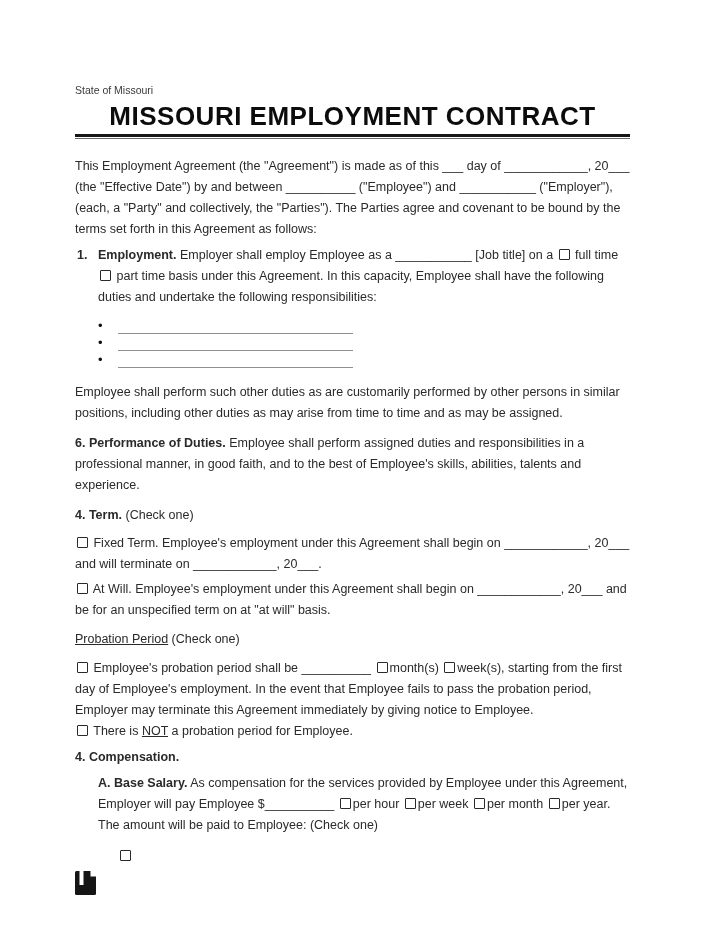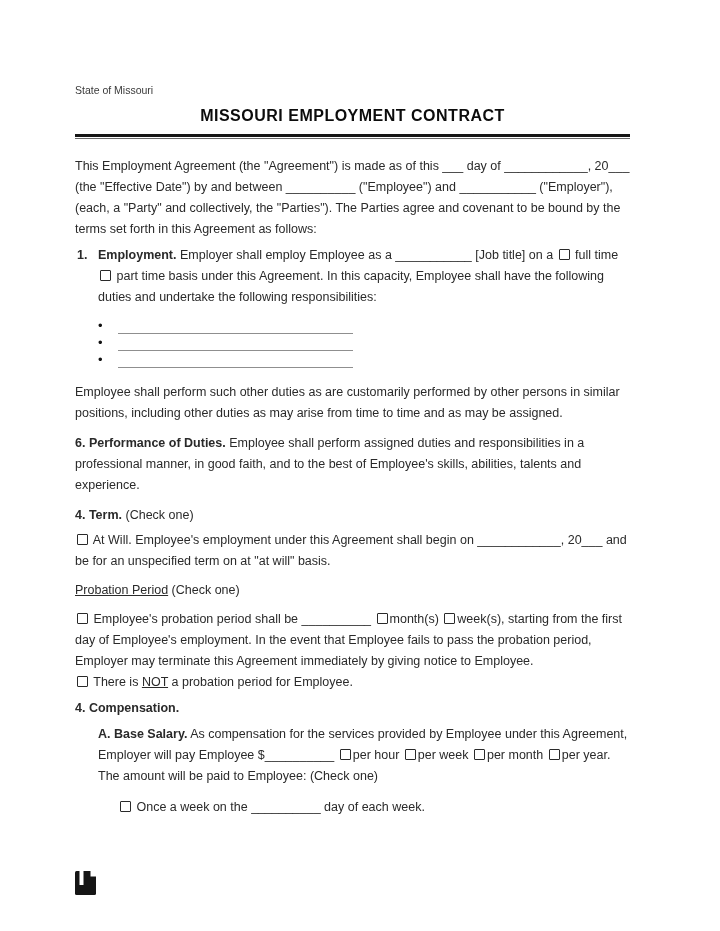--- a/index.html
+++ b/index.html
@@ -11,21 +11,21 @@
     color:#2a2a2a;
     overflow:hidden;
   }
   .content{
     position:absolute;left:75px;top:84px;width:555px;
     font-size:12.5px;line-height:21px;
   }
   .state-label{font-size:10.5px;line-height:13px;color:#3a3a3a;}
   .doc-title{
     margin:4px 0 0 0;
-    font-size:16px;line-height:30px;font-weight:bold;color:#0c0c0c;
+    font-size:26px;line-height:30px;font-weight:bold;color:#0c0c0c;
     text-align:center;letter-spacing:.5px;
     padding-bottom:3px;
   }
   .title-rule-thick{height:3px;background:#161616;}
   .title-rule-thin{height:1px;background:#6a6a6a;margin-top:1px;}
 
   .block{white-space:normal;}
   .bold{font-weight:bold;}
   .uline{text-decoration:underline;}
   .checkbox{
@@ -84,27 +84,28 @@
             <span class="write-line" data-name="blank-line"></span>
           </div>
           <div class="bullet-row" data-name="bullet-item">
             <span class="dot" data-name="bullet-icon">•</span>
             <span class="write-line" data-name="blank-line"></span>
           </div>
         </div>
         <div class="block para" data-name="other-duties-paragraph"><span class="txt" data-name="text-segment">Employee shall perform such other duties as are customarily performed by other persons in similar positions, including other duties as may arise from time to time and as may be assigned.</span></div>
         <div class="block para" data-name="section-2-performance"><span class="bold" data-name="bold-text">6. Performance of Duties.</span><span class="txt" data-name="text-segment"> Employee shall perform assigned duties and responsibilities in a professional manner, in good faith, and to the best of Employee's skills, abilities, talents and experience.</span></div>
         <div class="block para" data-name="section-3-term"><span class="bold" data-name="bold-text">4. Term.</span><span class="txt" data-name="text-segment"> (Check one)</span></div>
+        <div class="block para" data-name="fixed-term-option"><span class="checkbox" data-name="checkbox"></span><span class="txt" data-name="text-segment"> Fixed Term.  Employee's employment under this Agreement shall begin on ____________, 20___ and will terminate on ____________, 20___.</span></div>
         <div class="block para" data-name="at-will-option"><span class="checkbox" data-name="checkbox"></span><span class="txt" data-name="text-segment"> At Will.  Employee's employment under this Agreement shall begin on ____________, 20___ and be for an unspecified term on at "at will" basis.</span></div>
         <div class="block para" data-name="probation-heading"><span class="uline" data-name="underlined-text">Probation Period</span><span class="txt" data-name="text-segment"> (Check one)</span></div>
         <div class="block para" data-name="probation-option-duration"><span class="checkbox" data-name="checkbox"></span><span class="txt" data-name="text-segment"> Employee's probation period shall be __________ </span><span class="checkbox" data-name="checkbox"></span><span class="txt" data-name="text-segment">month(s) </span><span class="checkbox" data-name="checkbox"></span><span class="txt" data-name="text-segment">week(s), starting from the first day of Employee's employment. In the event that Employee fails to pass the probation period, Employer may terminate this Agreement immediately by giving notice to Employee.</span></div>
         <div class="block para" data-name="probation-option-none"><span class="checkbox" data-name="checkbox"></span><span class="txt" data-name="text-segment"> There is </span><span class="uline" data-name="underlined-text">NOT</span><span class="txt" data-name="text-segment"> a probation period for Employee.</span></div>
         <div class="block para" data-name="section-4-compensation"><span class="bold" data-name="bold-text">4. Compensation.</span></div>
         <div class="block para" data-name="base-salary-paragraph"><span class="bold" data-name="bold-text">A. Base Salary.</span><span class="txt" data-name="text-segment"> As compensation for the services provided by Employee under this Agreement, Employer will pay Employee $__________ </span><span class="checkbox" data-name="checkbox"></span><span class="txt" data-name="text-segment">per hour </span><span class="checkbox" data-name="checkbox"></span><span class="txt" data-name="text-segment">per week </span><span class="checkbox" data-name="checkbox"></span><span class="txt" data-name="text-segment">per month </span><span class="checkbox" data-name="checkbox"></span><span class="txt" data-name="text-segment">per year. The amount will be paid to Employee: (Check one)</span></div>
-        <div class="block para" data-name="once-a-week-option"><span class="checkbox" data-name="checkbox"></span><span class="txt" data-name="text-segment"> Once a week on the __________ day of each week.</span></div>
+        <div class="block para" data-name="once-a-week-option"><span class="checkbox" data-name="checkbox"></span></div>
       </div>
   </div>
 
   <div class="logo" data-name="legaltemplates-logo-icon">
     <svg width="24" height="27" viewBox="0 0 24 27" xmlns="http://www.w3.org/2000/svg">
       <rect x="0" y="1" width="21" height="24" rx="1.5" fill="#151515"></rect>
       <rect x="4.5" y="1" width="4" height="14" fill="#ffffff"></rect>
       <rect x="15.5" y="1" width="5.5" height="5.5" fill="#ffffff"></rect>
     </svg>
   </div>

